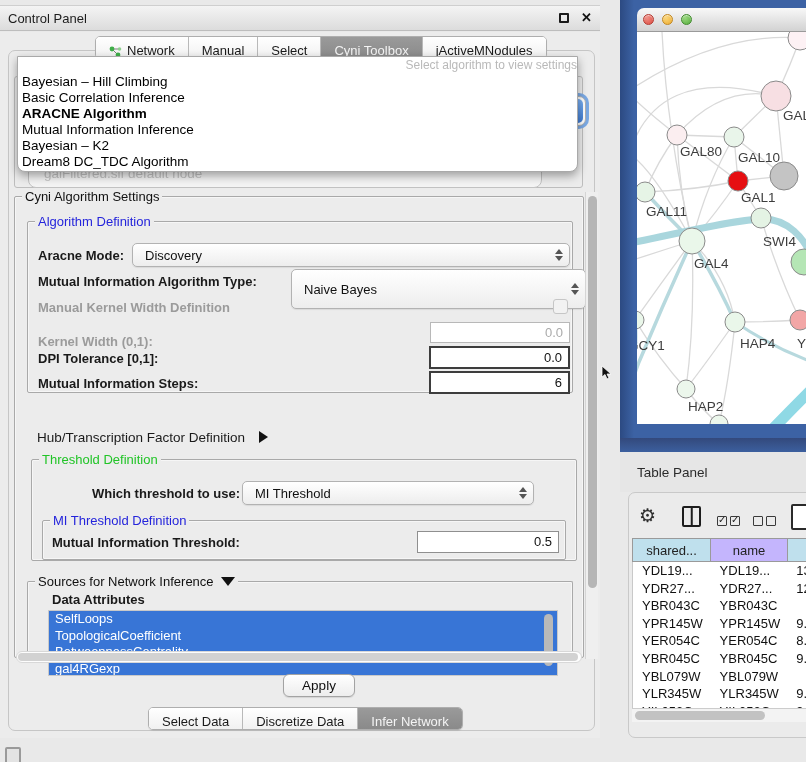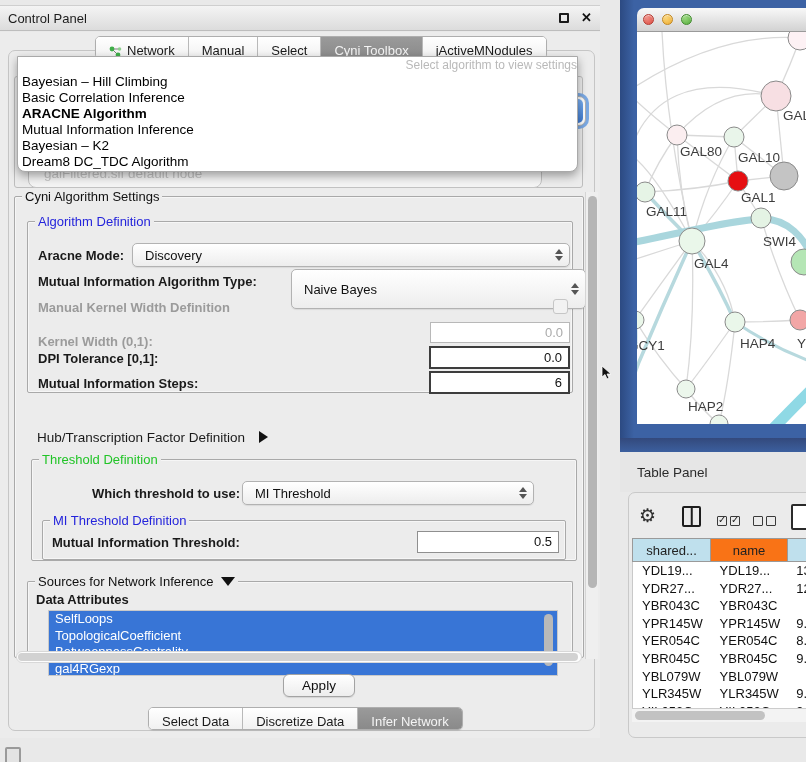--- a/index.html
+++ b/index.html
@@ -133,21 +133,21 @@
   .gear { font-size:19px; color:#2e2e2e; line-height:20px; }
   .split-icon { width:19px; height:21px; border:2.5px solid #1d1d1d; border-radius:2px; }
   .split-icon::after { content:""; position:absolute; left:50%; top:0; bottom:0; width:2.5px; background:#1d1d1d; transform:translateX(-50%); }
   .cbx { width:10px; height:10px; border:1.5px solid #3a3a3a; border-radius:1px; display:inline-block; position:relative; }
   .cbx.on::after { content:"✓"; position:absolute; left:0; top:-3px; font-size:10px; color:#222; }
   .partial-icon { width:20px; height:26px; border:2px solid #2a2a2a; border-radius:2px; background:#fff; }
 
   .tbl { left:632px; top:538px; width:200px; }
   .tbl-head { display:flex; height:24px; }
   .tbl-head .hc {
-    border:1px solid #9a9a9a; border-right:none; background:#f97316;
+    border:1px solid #9a9a9a; border-right:none; background:#c4b5fd;
     font-size:13px; color:#222; display:flex; align-items:center; justify-content:center;
   }
   .tbl-head .hc:last-child { border-right:1px solid #9a9a9a; }
   .tbl-head .hc.sel { background:#bfe0ed; }
   .tbl-rows { background:#fff; overflow:hidden; border-left:1px solid #c9c9c9; }
   .trow { display:flex; height:17.6px; }
   .tcell { font-size:13px; color:#111; padding:1px 0 0 9px; white-space:nowrap; overflow:hidden; }
   .tbl-hscroll { left:632px; top:708px; width:174px; height:14px; background:#f3f3f3; border-top:1px solid #cccccc; }
   .tbl-hscroll .thumb { position:absolute; left:3px; top:2px; width:130px; height:9px; background:#c2c2c2; border-radius:5px; }
 
@@ -271,21 +271,21 @@
           <div class="abs lbl" style="left:9px; top:14px;">Mutual Information Threshold:</div>
           <div class="abs field mid" style="left:374px; top:10px; width:142px; height:22px;">0.5</div>
         </div>
       </div>
 
       <div class="abs grp" style="left:12px; top:384px; width:546px; height:76px; border-bottom:none; border-radius:2px 2px 0 0;">
         <span class="grp-label" style="left:7px; color:#111; display:flex; align-items:center;">
           <span>Sources for Network Inference</span>
           <span class="tri-down" style="margin-left:7px;"></span>
         </span>
-        <div class="abs lbl" style="left:8px; top:10px;">Data Attributes</div>
+        <div class="abs lbl" style="left:24px; top:10px;">Data Attributes</div>
         <div class="abs attr-list" style="left:20px; top:28px; width:510px; height:66px;">
           <div id="attr-list">
               <div class="attr-item">SelfLoops</div>
               <div class="attr-item">TopologicalCoefficient</div>
               <div class="attr-item">BetweennessCentrality</div>
               <div class="attr-item">gal4RGexp</div>
             </div>
           <div class="attr-scroll"></div>
         </div>
       </div>

